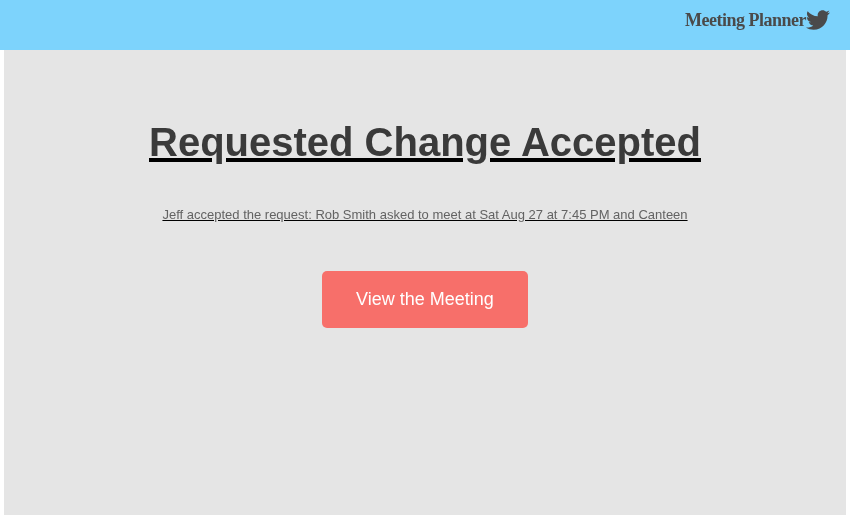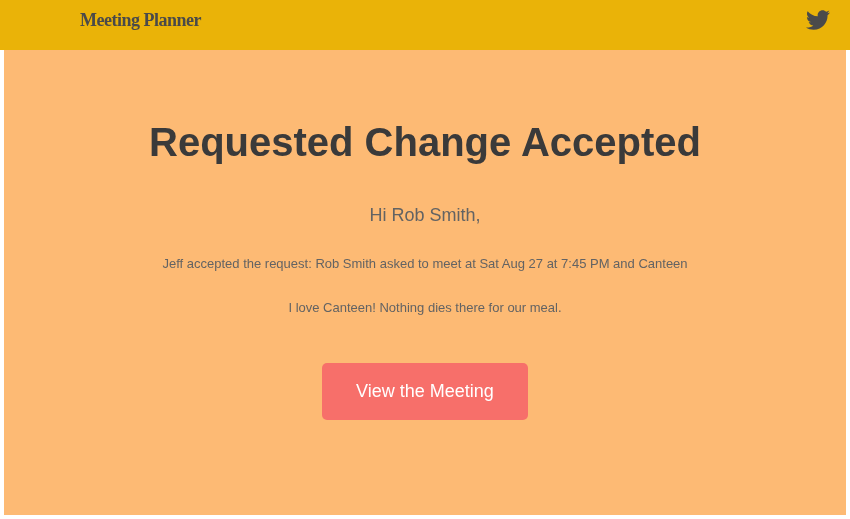--- a/index.html
+++ b/index.html
@@ -9,46 +9,47 @@
     }
     body {
       font-family: -apple-system, BlinkMacSystemFont, "Segoe UI", Helvetica, Arial, sans-serif;
       background: #ffffff;
       width: 850px;
       height: 519px;
       overflow: hidden;
     }
     .header {
       display: flex;
-      justify-content: space-between;
+      justify-content: flex-end;
       align-items: center;
       padding: 8px 20px 18px 80px;
-      background: #eab308;
+      background: #7dd3fc;
     }
     .brand {
       font-family: Georgia, "Times New Roman", serif;
       font-weight: 900;
       font-size: 18px;
       color: #4a4a4a;
       letter-spacing: -0.5px;
     }
     .twitter-icon {
       width: 24px;
       height: 24px;
       cursor: pointer;
     }
     .twitter-icon svg {
       fill: #4a4a4a;
     }
     .content-area {
-      background: #fdba74;
+      background: #e5e5e5;
       padding: 70px 90px 30px 90px;
       height: calc(519px - 54px);
       text-align: center;
       margin: 0 4px;
+      text-decoration: underline;
     }
     .title {
       font-size: 40px;
       font-weight: 700;
       color: #3a3a3a;
       margin-bottom: 40px;
     }
     .greeting {
       font-size: 18px;
       color: #636363;
@@ -83,17 +84,15 @@
   <div class="brand">Meeting Planner</div>
   <div class="twitter-icon">
     <svg viewBox="0 0 24 24">
         <path d="M23.954 4.569c-.885.389-1.83.654-2.825.775 1.014-.611 1.794-1.574 2.163-2.723-.951.555-2.005.959-3.127 1.184-.896-.959-2.173-1.559-3.591-1.559-2.717 0-4.92 2.203-4.92 4.917 0 .39.045.765.127 1.124C7.691 8.094 4.066 6.13 1.64 3.161c-.427.722-.666 1.561-.666 2.475 0 1.71.87 3.213 2.188 4.096-.807-.026-1.566-.248-2.228-.616v.061c0 2.385 1.693 4.374 3.946 4.827-.413.111-.849.171-1.296.171-.314 0-.615-.03-.916-.086.631 1.953 2.445 3.377 4.604 3.417-1.68 1.319-3.809 2.105-6.102 2.105-.39 0-.779-.023-1.17-.067 2.189 1.394 4.768 2.209 7.557 2.209 9.054 0 13.999-7.496 13.999-13.986 0-.209 0-.42-.015-.63.961-.689 1.8-1.56 2.46-2.548l-.047-.02z"></path>
       </svg>
   </div>
 </div>
 
 <div class="content-area">
   <h1 class="title">Requested Change Accepted</h1>
-  <p class="greeting">Hi Rob Smith,</p>
   <p class="para">Jeff accepted the request: Rob Smith asked to meet at Sat Aug 27 at 7:45 PM and Canteen</p>
-  <p class="para">I love Canteen! Nothing dies there for our meal.</p>
   <button class="btn-primary">View the Meeting</button>
 </div>
 
 </body></html>

